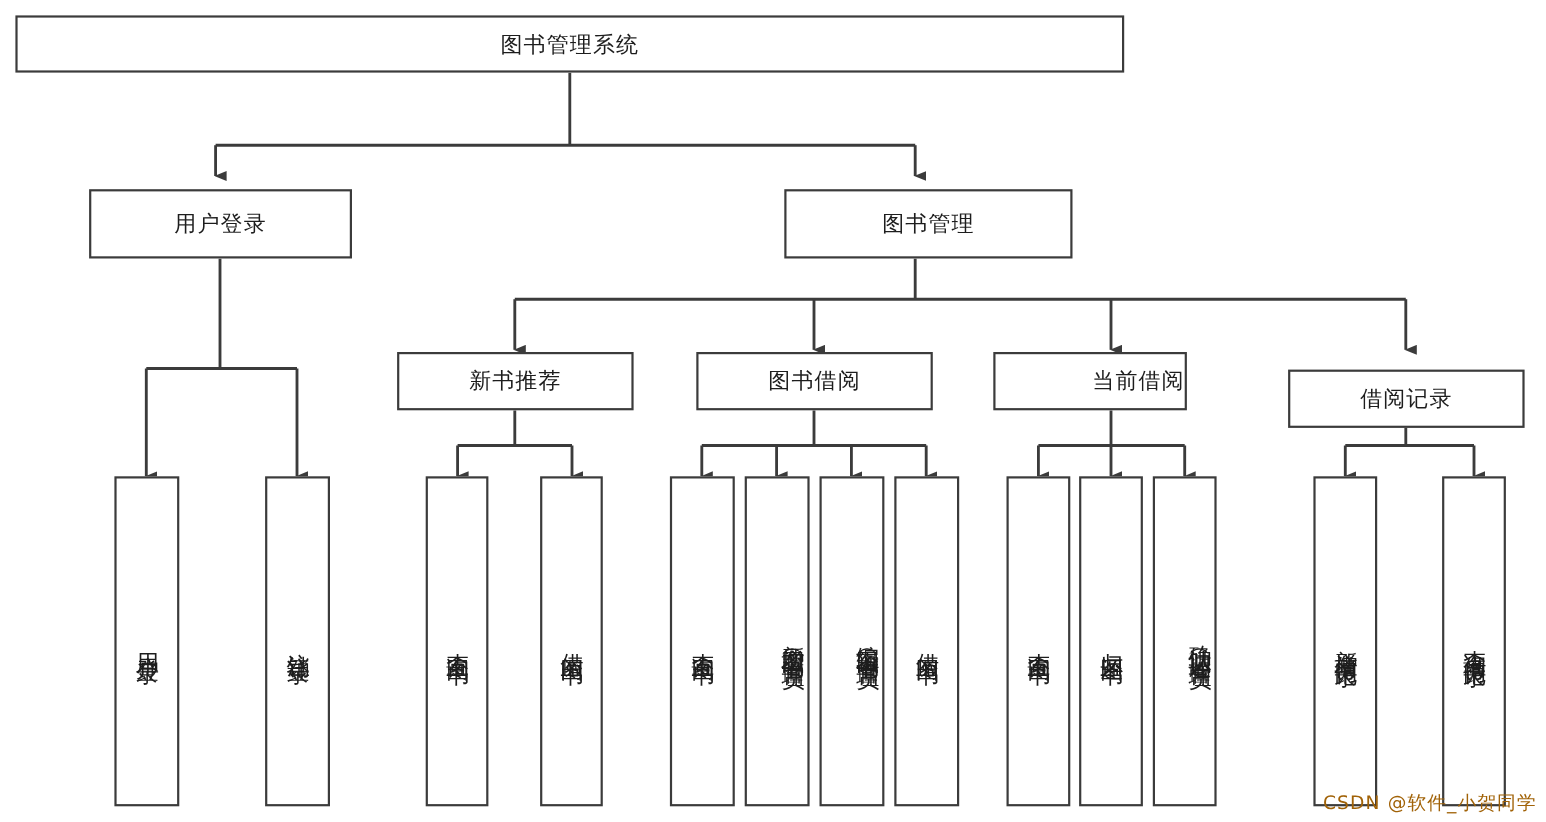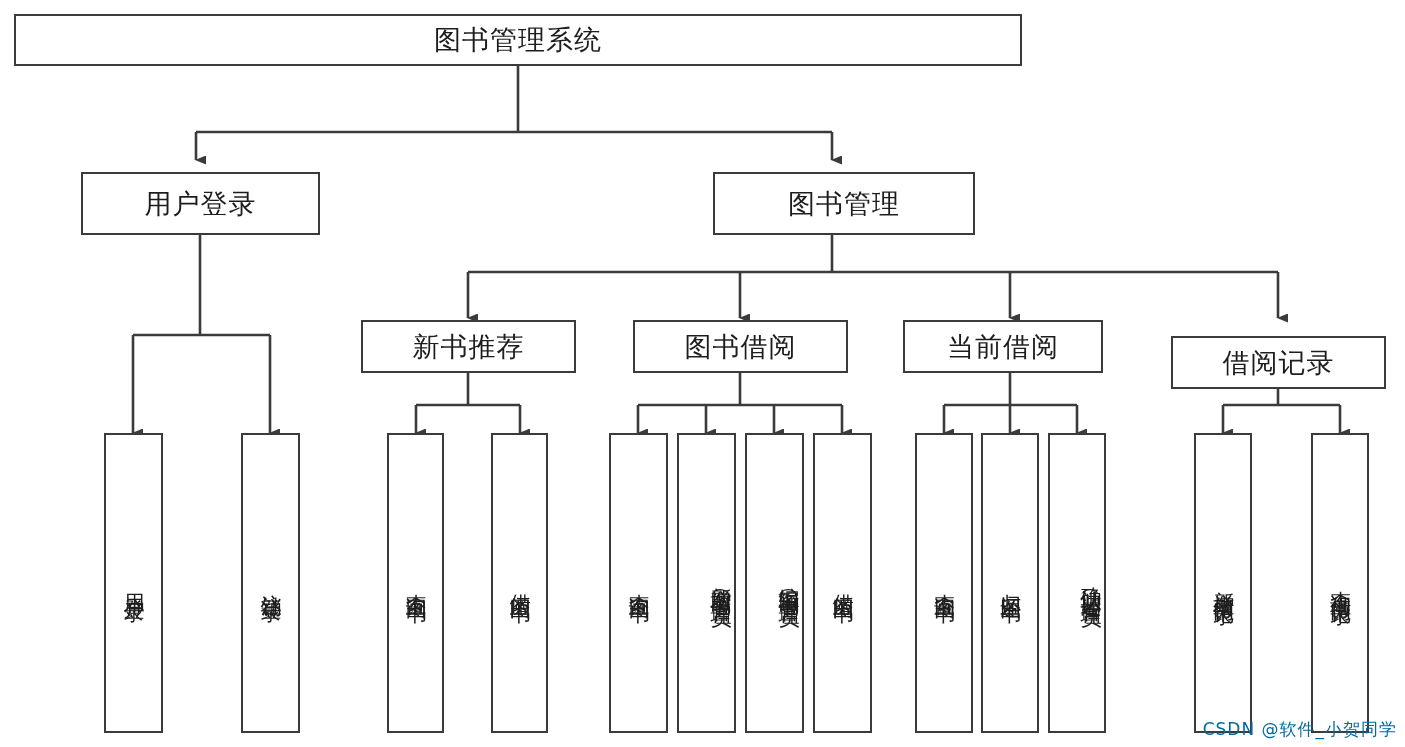--- a/index.html
+++ b/index.html
@@ -31,21 +31,21 @@
     box-sizing: border-box;
     border: 2px solid #3b3b3b;
     background: #ffffff;
     display: flex;
     align-items: center;
     justify-content: center;
     text-align: center;
     color: #1d1d1d;
   }
   .node.horiz {
-    font-size: 27px;
+    font-size: 20px;
     line-height: 1.25;
     letter-spacing: 1px;
   }
   .node.vert {
     writing-mode: vertical-rl;
     text-orientation: upright;
     font-size: 21px;
     line-height: 1.3;
     letter-spacing: 3px;
     padding-top: 10px;
@@ -58,21 +58,21 @@
   }
   .node-title {
     font-size: 23px;
     letter-spacing: 2px;
   }
   .watermark {
     position: absolute;
     right: 8px;
     bottom: 6px;
     font-size: 17px;
-    color: #0369a1;
+    color: #a16207;
     letter-spacing: 1px;
     white-space: nowrap;
     user-select: none;
   }
 </style>
 </head>
 <body>
 
 <div id="canvas">
 
@@ -139,21 +139,21 @@
   </div>
 
   <div class="node horiz" style="left:361px; top:320px; width:215px; height:53px;">
     <span>新书推荐</span>
   </div>
 
   <div class="node horiz" style="left:633px; top:320px; width:215px; height:53px;">
     <span>图书借阅</span>
   </div>
 
-  <div class="node horiz" style="left:903px; top:320px; width:200px; height:53px;">
+  <div class="node horiz" style="left:903px; top:320px; width:176px; height:53px;justify-content:flex-end;">
     <span>当前借阅</span>
   </div>
 
   <div class="node horiz" style="left:1171px; top:320px; width:215px; height:53px;margin-top:16px;">
     <span>借阅记录</span>
   </div>
 
   <div class="node vert" style="left:104px; top:433px; width:59px; height:300px; align-items:center;">
     <span>用户登录</span>
   </div>

